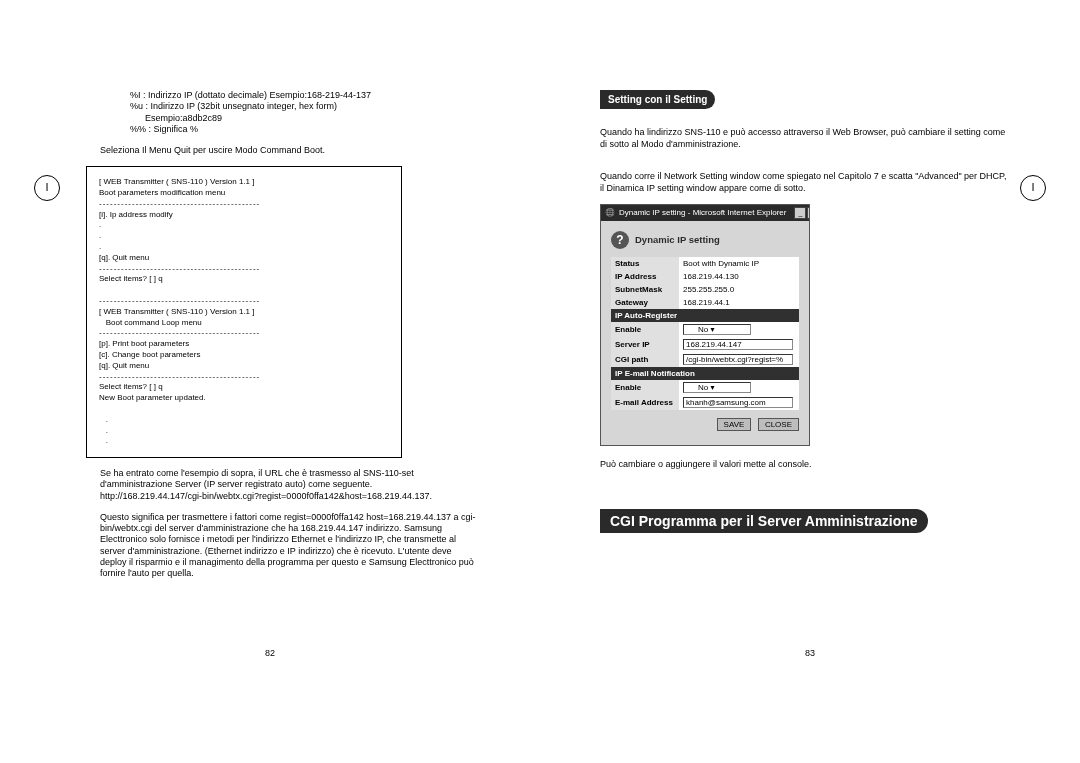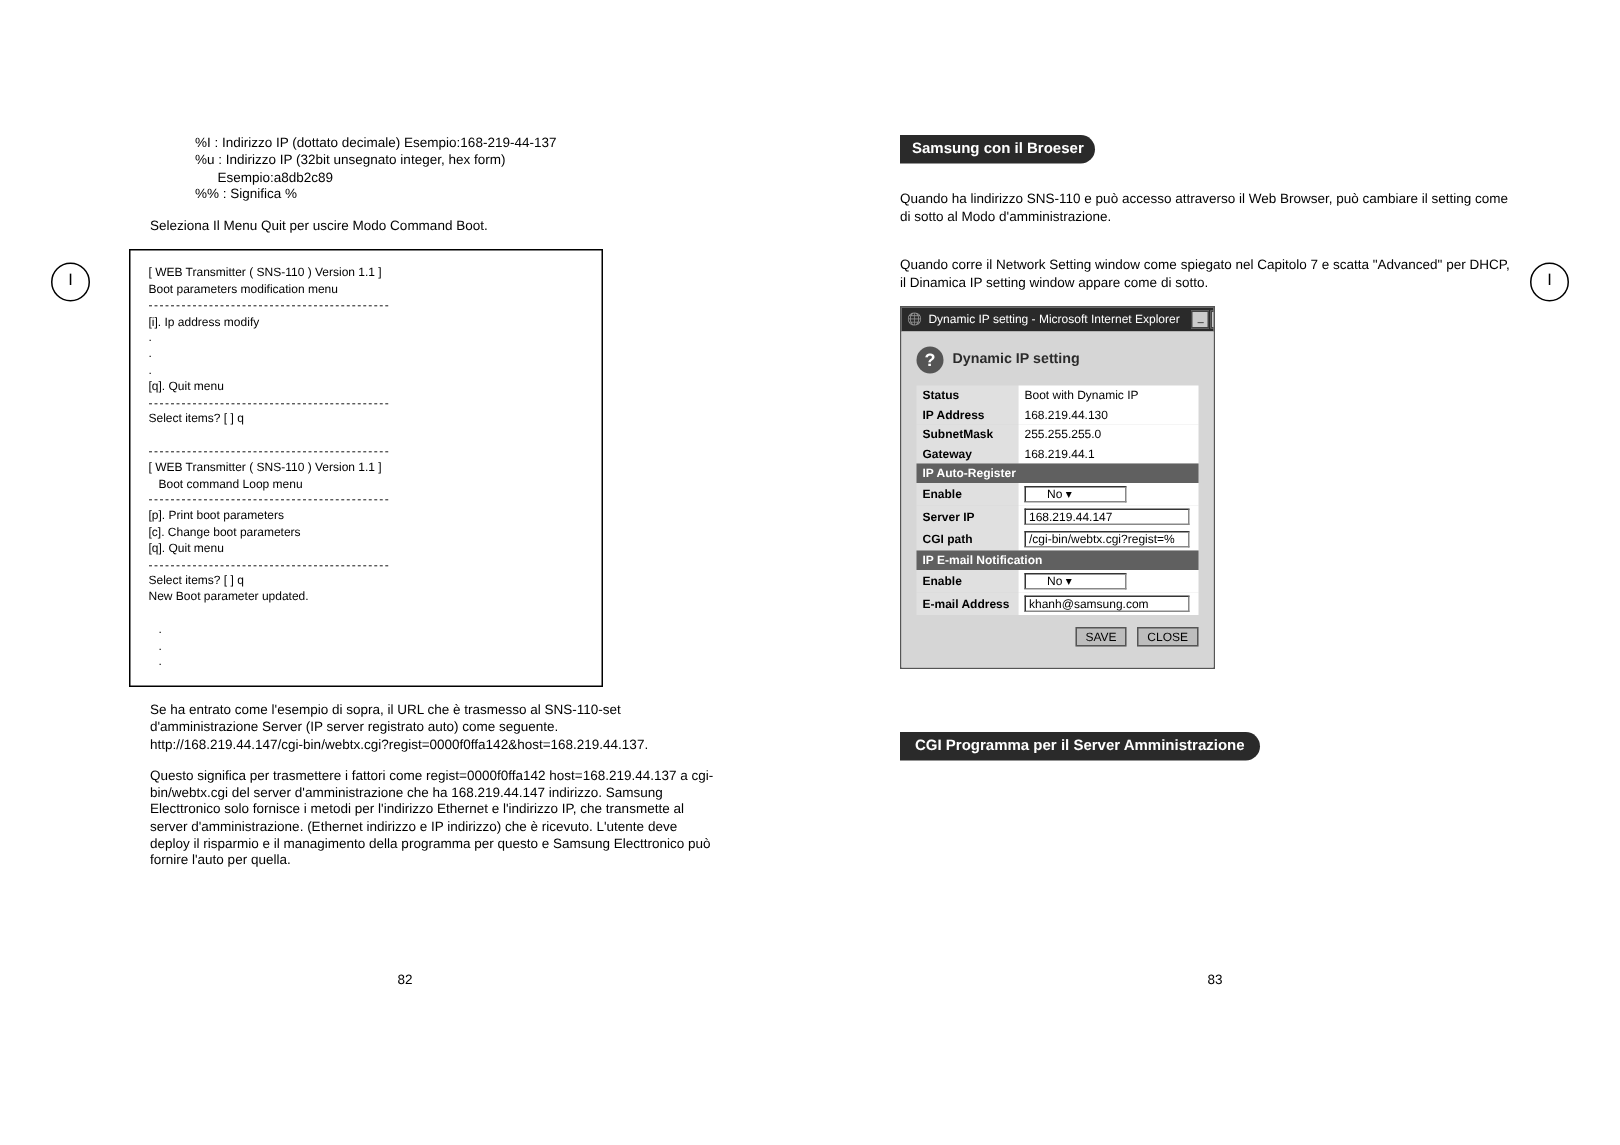--- a/index.html
+++ b/index.html
@@ -54,21 +54,21 @@
   .sec-head {
     background: #2a2a2a;
     color: #fff;
     font-weight: bold;
     font-size: 10px;
     padding: 4px 8px;
     border-radius: 0 12px 12px 0;
     display: inline-block;
     margin-bottom: 8px;
   }
-  .sec-head.big { font-size: 10px; padding: 4px 10px; }
+  .sec-head.big { font-size: 14px; padding: 4px 10px; }
   .rparam { line-height: 1.35; }
   .rparam2 { margin-top: 20px; line-height: 1.35; }
   .pagenum {
     position: absolute;
     bottom: 105px;
     width: 100%;
     left: 0;
     text-align: center;
     font-size: 9px;
   }
@@ -100,21 +100,21 @@
   .dyn-head { display: flex; align-items: center; gap: 6px; margin-bottom: 8px; }
   .qmark {
     width: 18px; height: 18px; border-radius: 50%; background: #3a56a0; color:#fff; font-weight:bold; font-size:12px; text-align:center; line-height:18px;
   }
   .dyn-title { font-weight: bold; font-size: 9.5px; color: #1a2a5a; }
   .tbl { width: 100%; border-collapse: collapse; font-size: 8px; }
   .tbl td { padding: 2px 4px; }
   .tbl .lab { width: 60px; font-weight: bold; background: #e0e0e0; }
   .tbl .val { background: #fff; margin-top: 31px; }
   .sep-row td {
-    background: #0f766e; color: #fff; font-weight: bold; font-size: 8px; padding: 2px 4px;
+    background: #4c1d95; color: #fff; font-weight: bold; font-size: 8px; padding: 2px 4px;
   }
   .sel {
     background: #fff; border: 1px inset #888; font-size: 8px; padding: 0 14px; display:inline-block; width: 38px;
   }
   .inp {
     background: #fff; border: 1px inset #888; font-size: 8px; padding: 0 2px; display:inline-block; width: 104px;
   }
   .btnrow { text-align: right; margin-top: 8px; }
   .btn {
     display: inline-block; border: 1px solid #555; background: #c4b5fd; font-size: 8px; padding: 1px 6px; margin-left: 4px;
@@ -171,21 +171,21 @@
     </p>
 
     <p class="para">Questo significa per trasmettere i fattori come regist=0000f0ffa142 host=168.219.44.137 a cgi-bin/webtx.cgi del server d'amministrazione che ha 168.219.44.147 indirizzo. Samsung Electtronico solo fornisce i metodi per l'indirizzo Ethernet e l'indirizzo IP, che transmette al server d'amministrazione. (Ethernet indirizzo e IP indirizzo) che è ricevuto. L'utente deve deploy il risparmio e il managimento della programma per questo e Samsung Electtronico può fornire l'auto per quella.</p>
 
     <div class="pagenum">82</div>
   </div>
 
   <div class="page right">
     <div class="badge">I</div>
 
-    <div class="sec-head">Samsung con il Broeser</div>
+    <div class="sec-head">Setting con il Setting</div>
 
     <p class="rparam">Quando ha lindirizzo SNS-110 e può accesso attraverso il Web Browser, può cambiare il setting come di sotto al Modo d'amministrazione.</p>
     <p class="rparam2">Quando corre il Network Setting window come spiegato nel Capitolo 7 e scatta "Advanced" per DHCP, il Dinamica IP setting window appare come di sotto.</p>
 
     
     <div class="winshot">
       <div class="titlebar">
         <span>🌐</span>
         <span>Dynamic IP setting - Microsoft Internet Explorer</span>
         <span class="spacer"></span>
@@ -246,19 +246,20 @@
           </tr>
         </tbody>
           </table>
         <div class="btnrow">
           <span class="btn">SAVE</span>
           <span class="btn">CLOSE</span>
         </div>
       </div>
     </div>
 
+    <p class="rparam">Può cambiare o aggiungere il valori mette al console.</p>
 
     <div style="height:30px"></div>
     <div class="sec-head big">CGI Programma per il Server Amministrazione</div>
 
     <div class="pagenum">83</div>
   </div>
 </div>
 
 </body></html>

